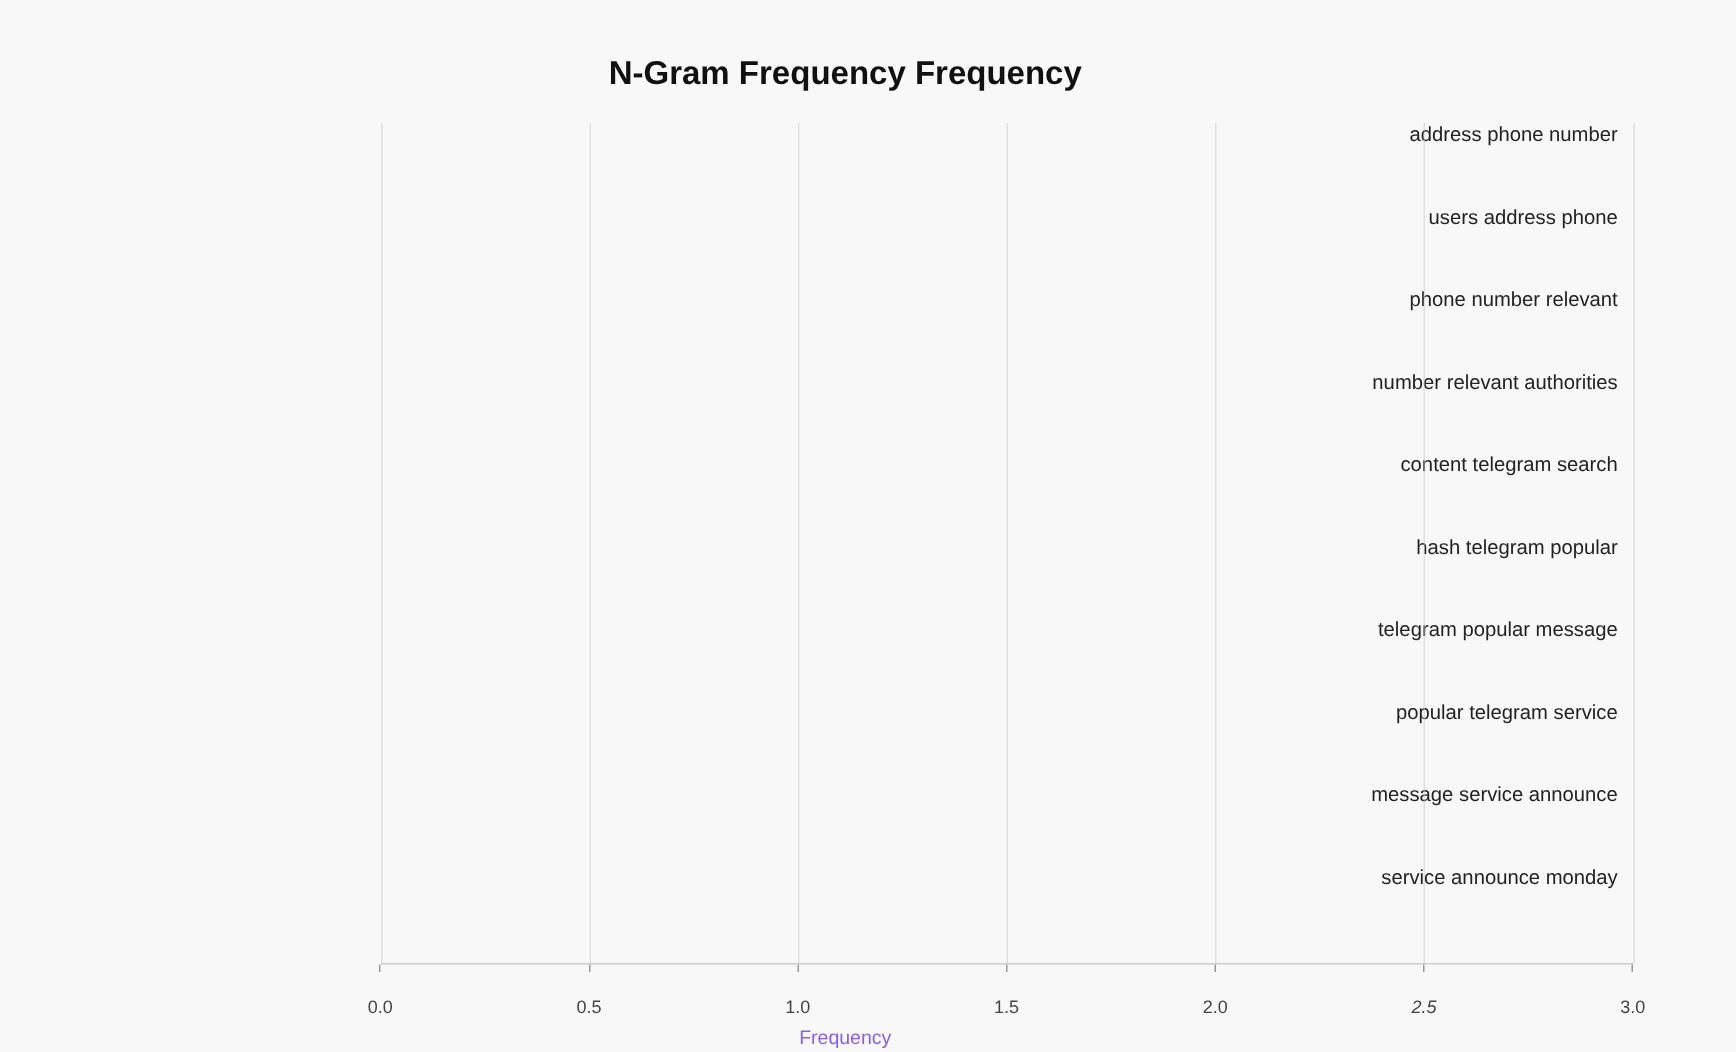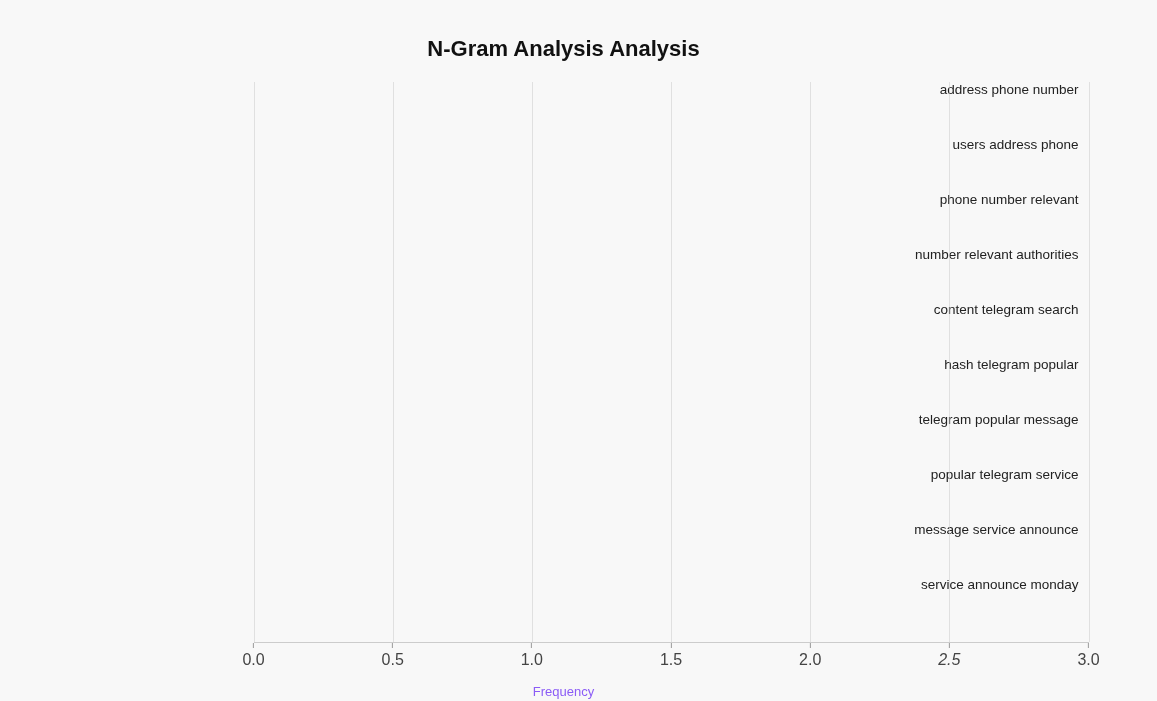--- a/index.html
+++ b/index.html
@@ -79,23 +79,23 @@
       display: flex;
       flex-direction: column;
       align-items: center;
     }
     .x-tick-line {
       width: 1px;
       height: 5px;
       background: #999;
     }
     .x-tick-label {
-      font-size: 16px;
+      font-size: 12px;
       color: #444;
-      margin-top: 3px;
+      margin-top: 16px;
     }
     .x-axis-title {
       text-align: center;
       font-size: 13px;
       color: #8b5cf6;
       margin-top: 2px;
     }
     
     .grid-lines {
       position: absolute;
@@ -110,21 +110,21 @@
       top: 0;
       bottom: 0;
       width: 1px;
       background: rgba(200,200,200,0.5);
     }
   </style>
 </head>
 <body>
 
 <div class="chart-container">
-  <div class="chart-title">N-Gram Analysis Analysis</div>
+  <div class="chart-title">N-Gram Frequency Frequency</div>
 
   <div class="chart-area">
 
     <div class="grid-lines" id="grid-lines">
         <div class="grid-line" style="left: 0%;"></div>
         <div class="grid-line" style="left: 16.67%;"></div>
         <div class="grid-line" style="left: 33.33%;"></div>
         <div class="grid-line" style="left: 50%;"></div>
         <div class="grid-line" style="left: 66.67%;"></div>
         <div class="grid-line" style="left: 83.33%;"></div>

